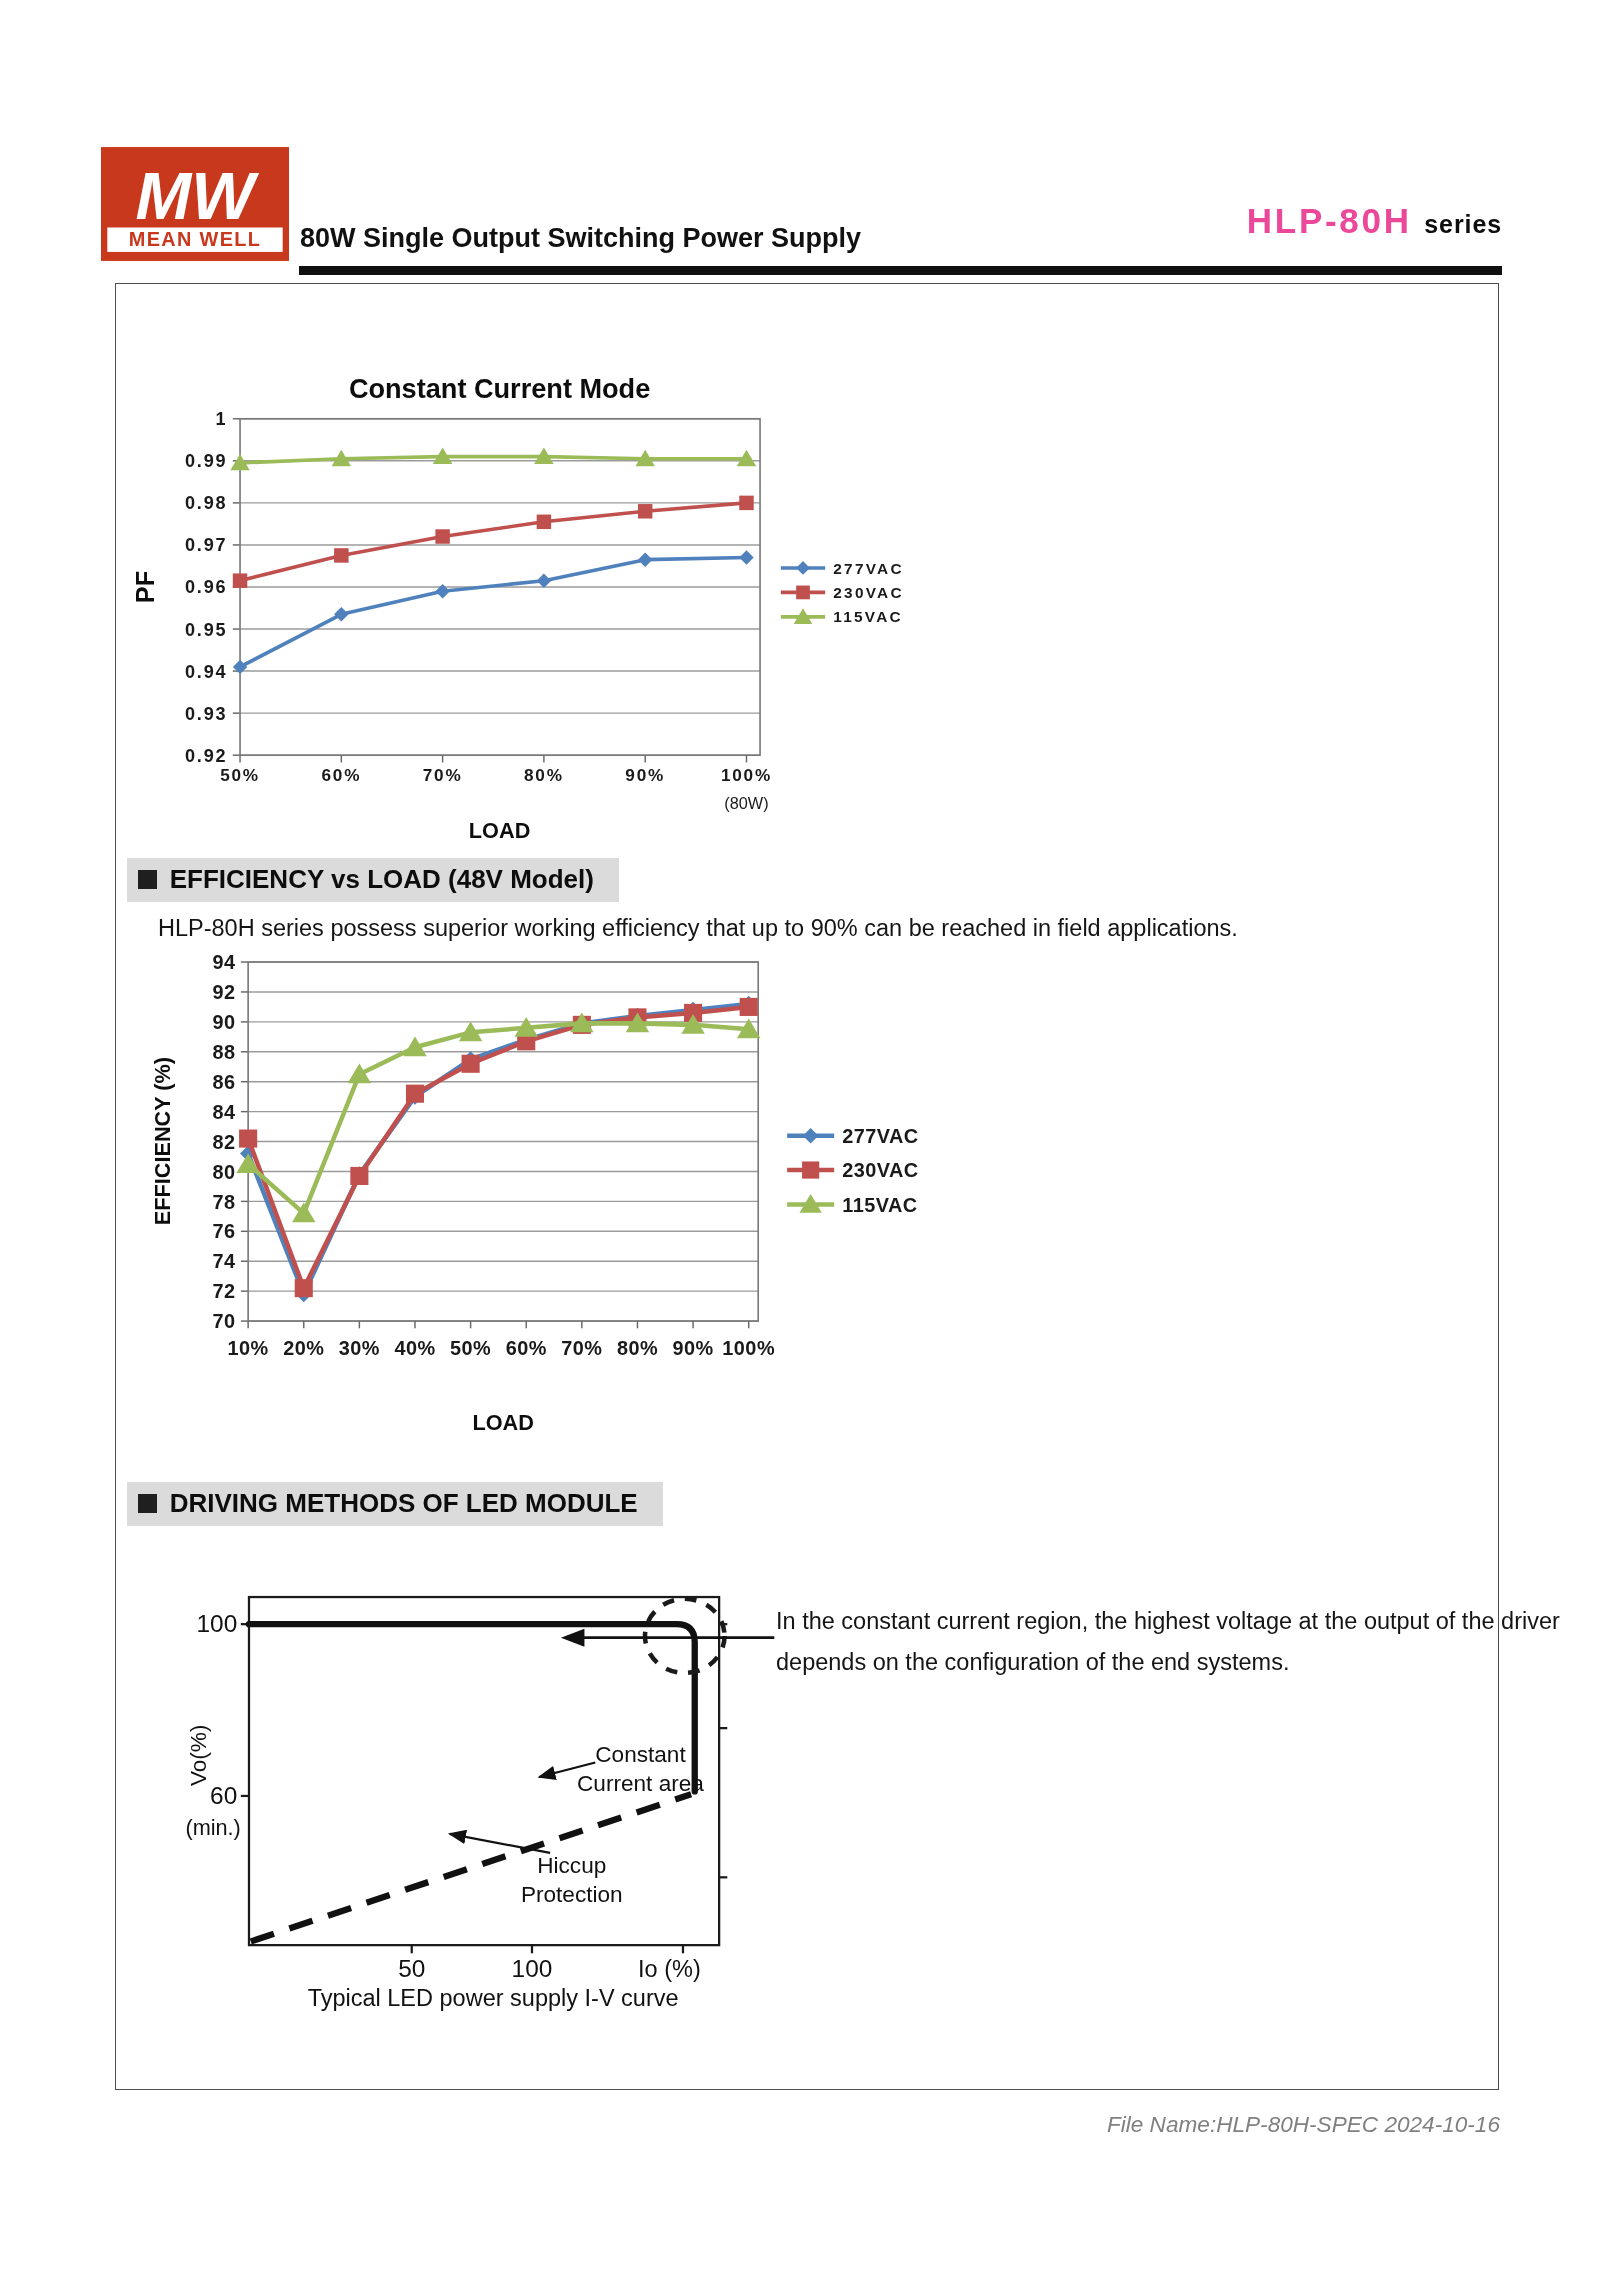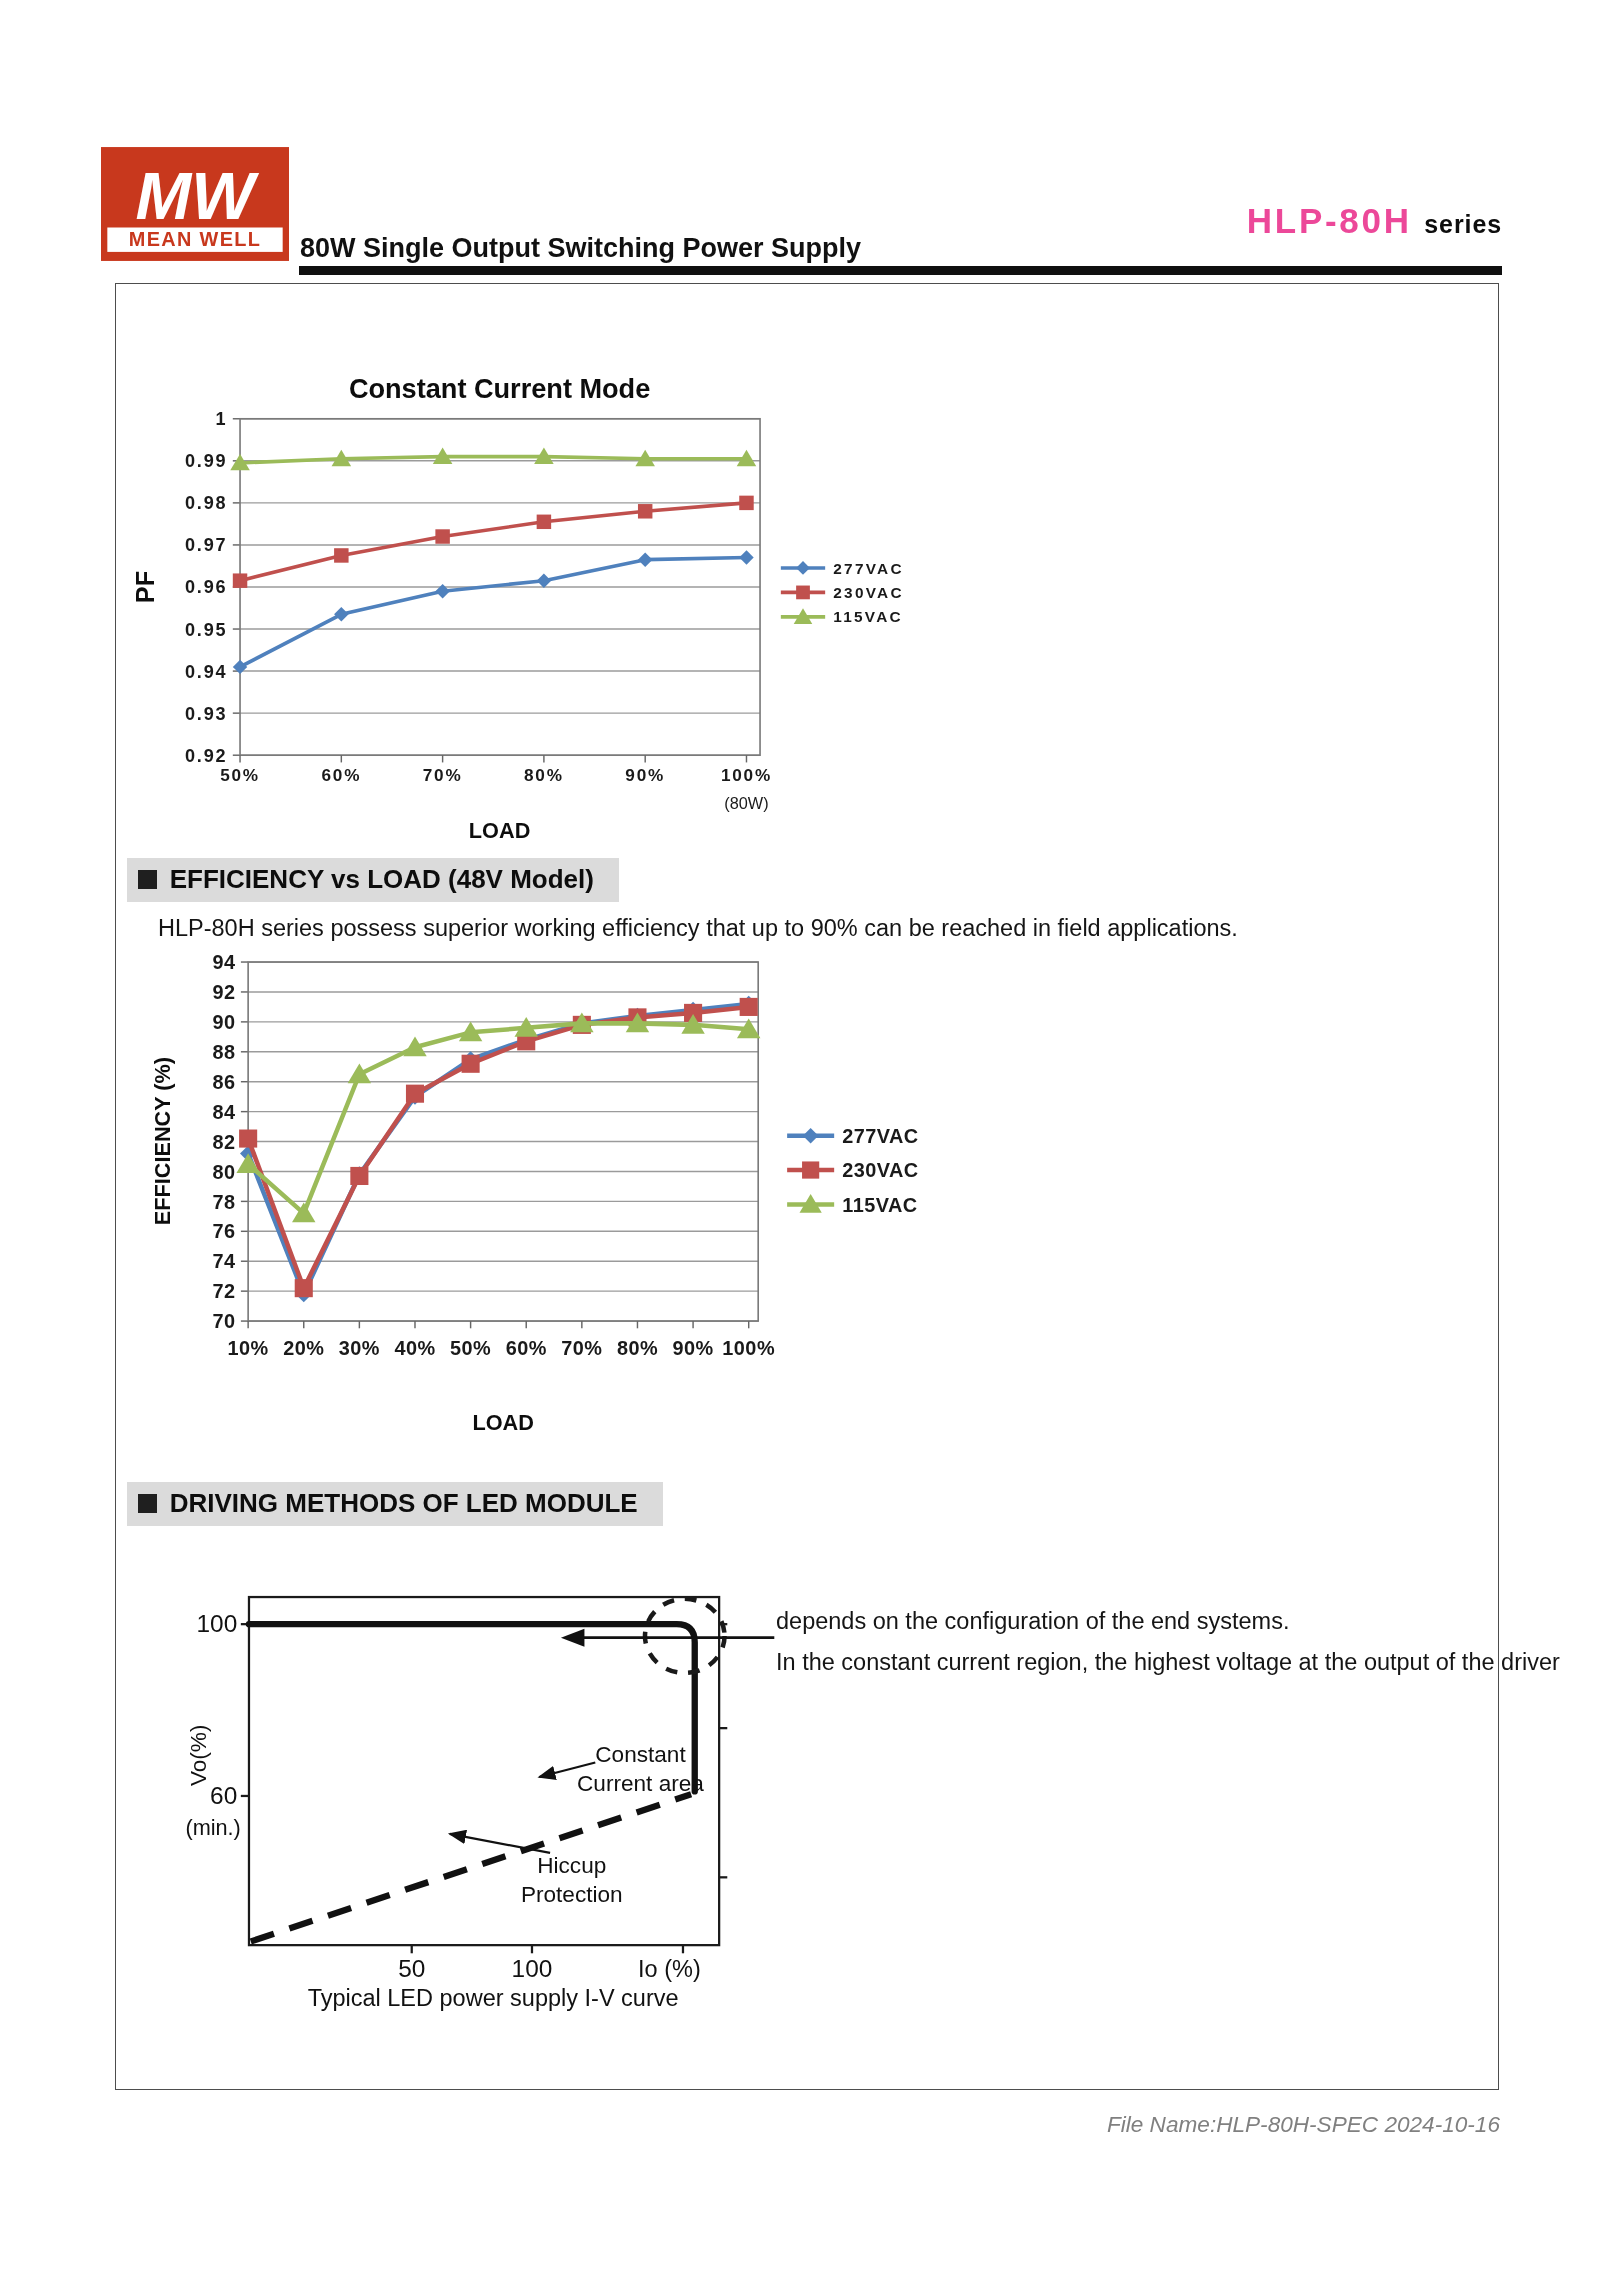--- a/index.html
+++ b/index.html
@@ -1,20 +1,20 @@
 <!DOCTYPE html>
 <html style="font-size:14.5px"><head>
 <meta charset="utf-8">
 <style>
   html,body{margin:0;padding:0;background:#fff;}
   .page{position:relative;width:1615px;height:2285px;background:#fff;overflow:hidden;
         font-family:"Liberation Sans",sans-serif;color:#111;}
   .abs{position:absolute;}
   
-  .subtitle{font-size:27px;font-weight:bold;color:#111;margin-top:10px;}
+  .subtitle{font-size:27px;font-weight:bold;color:#111;}
   .series-block{text-align:right;white-space:nowrap;}
   .series-name{font-size:35px;font-weight:bold;letter-spacing:2.7px;color:#ec4899;}
   .series-suffix{font-size:25px;font-weight:bold;letter-spacing:0.9px;margin-left:12.7px;color:#0d0d0d;}
   .title-bar{background:#101010;height:9px;}
   
   .content-box{border:1.8px solid #4d4d4d;background:#fff;}
   
   .sec-head{display:inline-flex;align-items:center;background:#dbdbdb;padding:6.3px 25px 6.3px 11px;}
   .sec-bullet{width:19px;height:19px;background:#1f1f1f;margin-right:12.7px;flex:0 0 auto;}
   .sec-label{font-size:26px;font-weight:bold;color:#0d0d0d;white-space:nowrap;}
@@ -303,20 +303,20 @@
       <text x="560" y="430" text-anchor="middle" font-size="26">Io (%)</text>
       <text x="528" y="192" text-anchor="middle" font-size="25">Constant</text>
       <text x="528" y="224" text-anchor="middle" font-size="25">Current area</text>
       <text x="452" y="315" text-anchor="middle" font-size="25">Hiccup</text>
       <text x="452" y="347" text-anchor="middle" font-size="25">Protection</text>
       <text x="365" y="462" text-anchor="middle" font-size="26">Typical LED power supply I-V curve</text>
     </g>
   </svg>
 
   <div class="abs" style="left:776px;top:1601px;width:724px;">
+    <div class="note-line">In the constant current region, the highest voltage at the output of the driver</div>
     <div class="note-line">depends on the configuration of the end systems.</div>
-    <div class="note-line">In the constant current region, the highest voltage at the output of the driver</div>
   </div>
 
   <div class="abs footer-text" style="right:115px;top:2112px;">File Name:HLP-80H-SPEC  2024-10-16</div>
 
 </div>
 
 
 </body></html>

